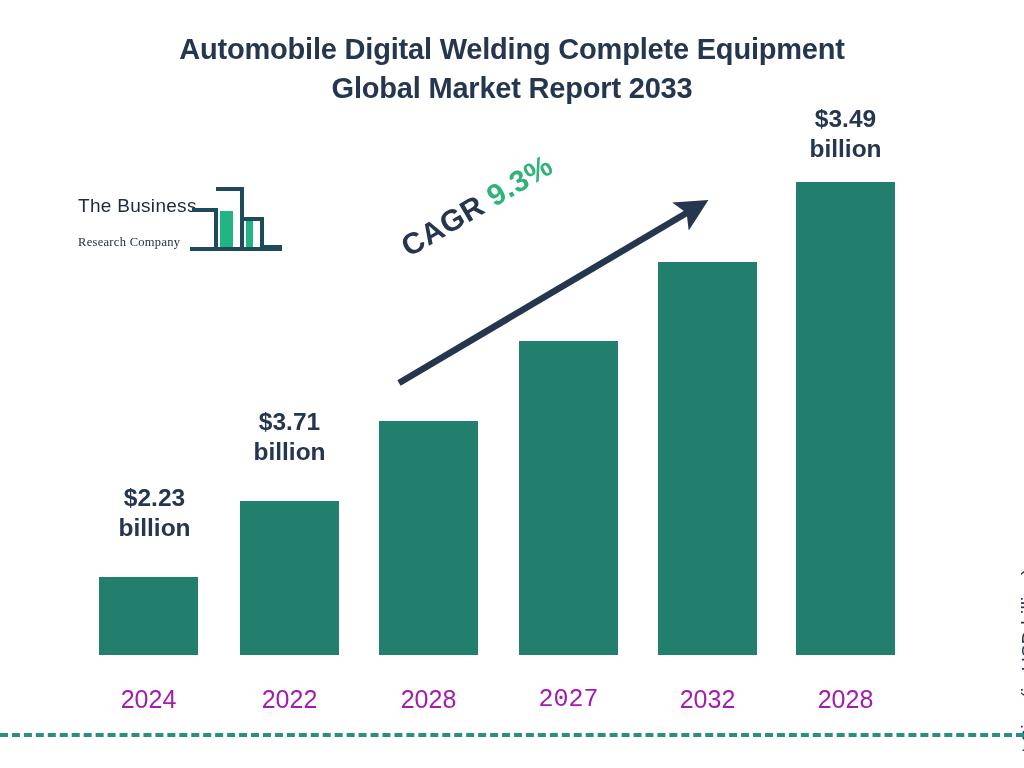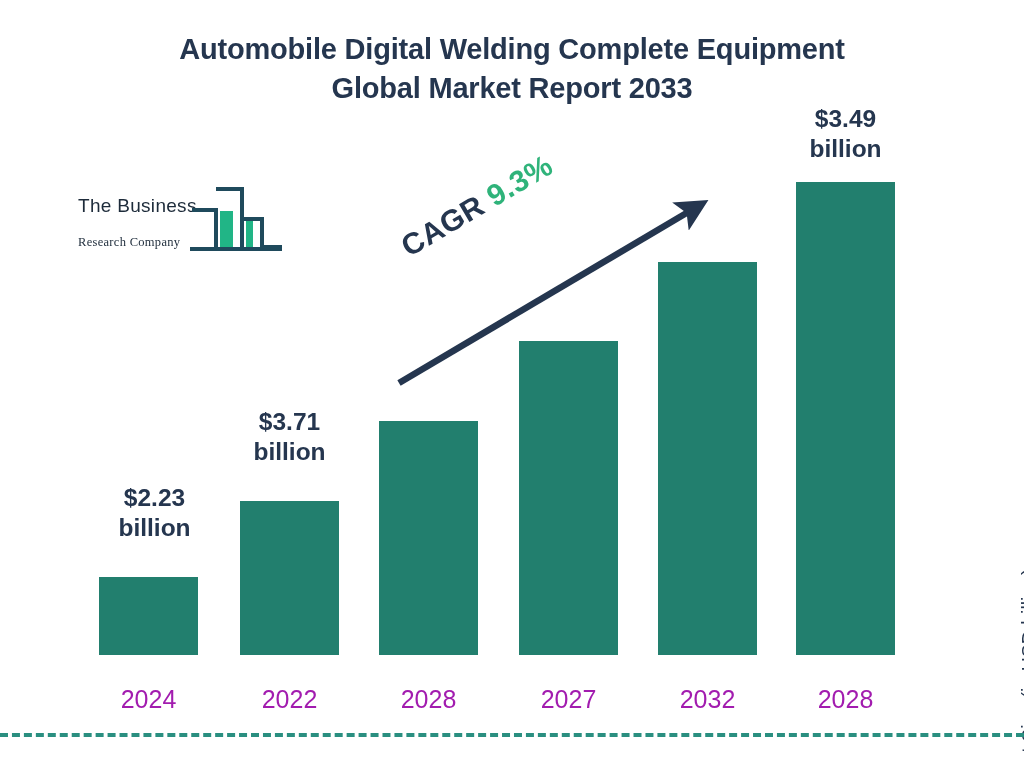--- a/index.html
+++ b/index.html
@@ -111,21 +111,21 @@
     <div class="bar-label" style="left:240px;width:99px;top:407px;">
       <span>$3.71</span>
       <span>billion</span>
     </div>
     <div class="xlabel" style="left:240px;width:99px;">2022</div>
 
     <div class="bar" style="left:379px;width:99px;height:234px;"></div>
     <div class="xlabel" style="left:379px;width:99px;">2028</div>
 
     <div class="bar" style="left:519px;width:99px;height:314px;"></div>
-    <div class="xlabel" style="left:519px;width:99px;">2027</div>
+    <div class="xlabel" style="left:519px;width:99px;font-family:Liberation Mono, monospace;">2027</div>
 
     <div class="bar" style="left:658px;width:99px;height:393px;"></div>
     <div class="xlabel" style="left:658px;width:99px;">2032</div>
 
     <div class="bar" style="left:796px;width:99px;height:473px;"></div>
     <div class="bar-label" style="left:786px;width:119px;top:104px;">
       <span>$3.49</span>
       <span>billion</span>
     </div>
     <div class="xlabel" style="left:796px;width:99px;">2028</div>

